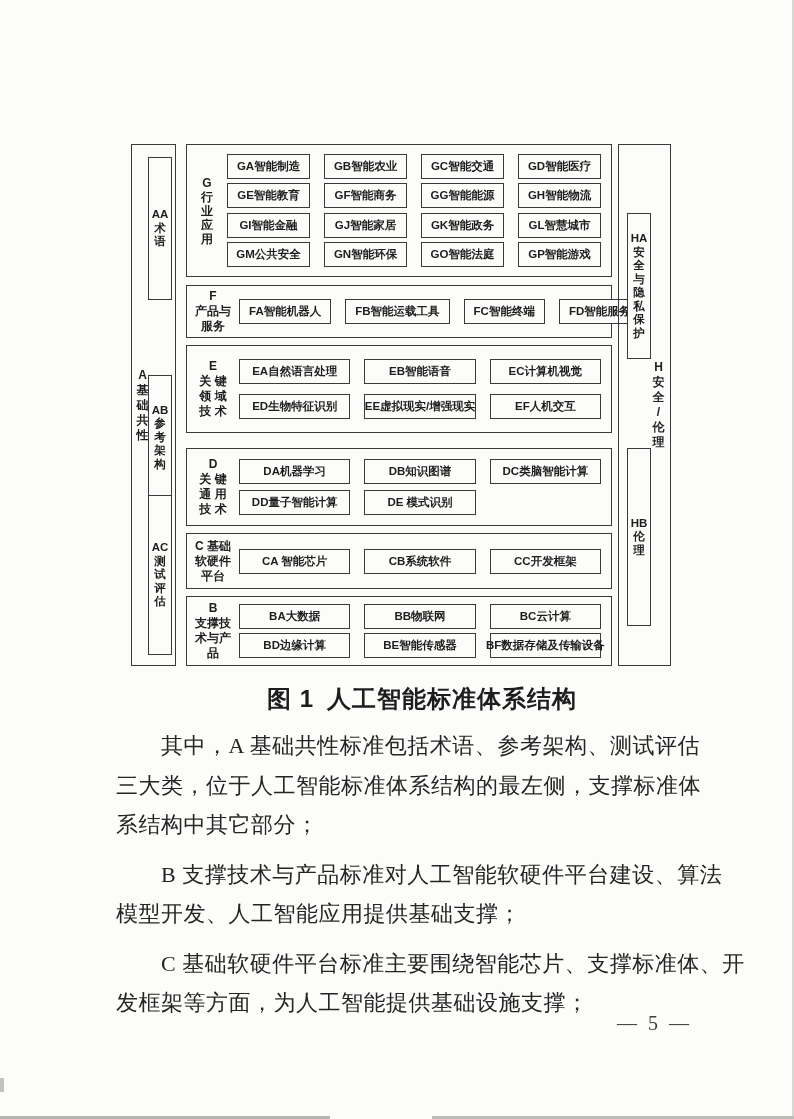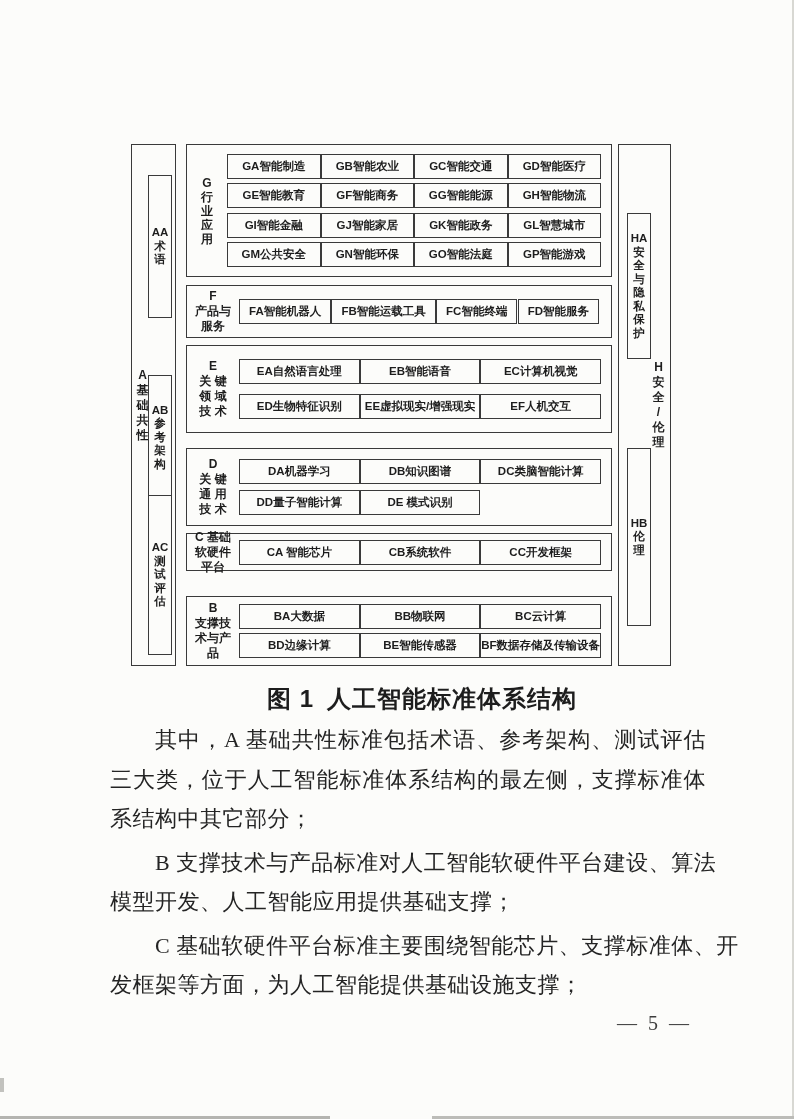--- a/index.html
+++ b/index.html
@@ -30,42 +30,42 @@
   .col-left  .v-label { left:3px; }
   .col-right .v-label { right:4px; }
   .side-box {
     position:absolute; width:24px; border:1.2px solid #3a3a3a;
     display:flex; flex-direction:column; align-items:center; justify-content:center;
     font-weight:bold; font-size:11.5px; line-height:13.5px; text-align:center;
     background:#fcfcfa;
   }
   .col-left  .side-box { left:16px; }
   .col-right .side-box { left:8px; }
-  .box-AA { top:30px;  height:143px; }
+  .box-AA { top:12px;  height:143px; }
   .box-AB { top:193px; height:125px;margin-top:37px; }
   .box-AC { top:350px; height:160px; }
   .box-HA { top:68px;  height:146px; }
   .box-HB { top:303px; height:178px; }
 
   .col-mid { position:absolute; left:55px; top:0; width:426px; height:522px; }
   .section { position:absolute; left:0; width:426px; border:1.4px solid #3a3a3a; display:flex; background:#fcfcfa; }
   .sec-G { top:0;    height:133px; }
   .sec-F { top:141px; height:53px; }
   .sec-E { top:201px; height:88px; }
   .sec-D { top:304px; height:78px; }
-  .sec-C { top:389px; height:38px; }
+  .sec-C { top:389px; height:56px; }
   .sec-B { top:452px; height:70px; }
   .sec-label {
     flex:0 0 52px; display:flex; flex-direction:column; align-items:center; justify-content:center;
     font-weight:bold; font-size:12px; line-height:15px; text-align:center; white-space:pre;
   }
   .sec-G .sec-label { flex:0 0 40px; line-height:14px; }
   .sec-grid {
     flex:1; display:grid; align-content:space-evenly;
-    padding:4px 10px 4px 0; min-width:0;
+    column-gap:14px; padding:4px 10px 4px 0; min-width:0;
   }
   .cols-4 { grid-template-columns:repeat(4, minmax(0,1fr)); }
   .cols-3 { grid-template-columns:repeat(3, minmax(0,1fr)); }
   .sec-C .sec-grid { align-content:center; }
   .sec-F .sec-grid { display:flex; align-items:center; justify-content:space-between; padding:0 12px 0 0; }
   .sec-F .item-box { padding:0 9px; }
   .item-box {
     height:25px; border:1.2px solid #3a3a3a;
     display:flex; align-items:center; justify-content:center;
     font-weight:bold; font-size:11.5px; white-space:nowrap; background:#fcfcfa;
@@ -75,21 +75,21 @@
   .caption {
     position:absolute; left:120px; top:683px; width:604px;
     text-align:center; font-weight:bold; font-size:24px; letter-spacing:1px;
   }
   .caption .cap-prefix { margin-right:13px; }
   .body-text {
     position:absolute; left:106px; top:716px; width:604px;
     font-family:"Liberation Serif", "DejaVu Serif", serif;
     font-size:22px; line-height:39.5px; letter-spacing:0.5px; color:#242424;
   }
-  .para { margin:4px; }
+  .para { margin:10px; }
   .tline { white-space:nowrap; text-align:justify; text-align-last:justify; }
   .tline.first { text-indent:45px; }
   .tline.para-last { text-align-last:left; }
 
   .page-number {
     position:absolute; top:1012px; right:102px;
     font-family:"Liberation Serif", "DejaVu Serif", serif;
     font-size:20px; letter-spacing:3px; color:#3c3c3c;
   }
 </style>

